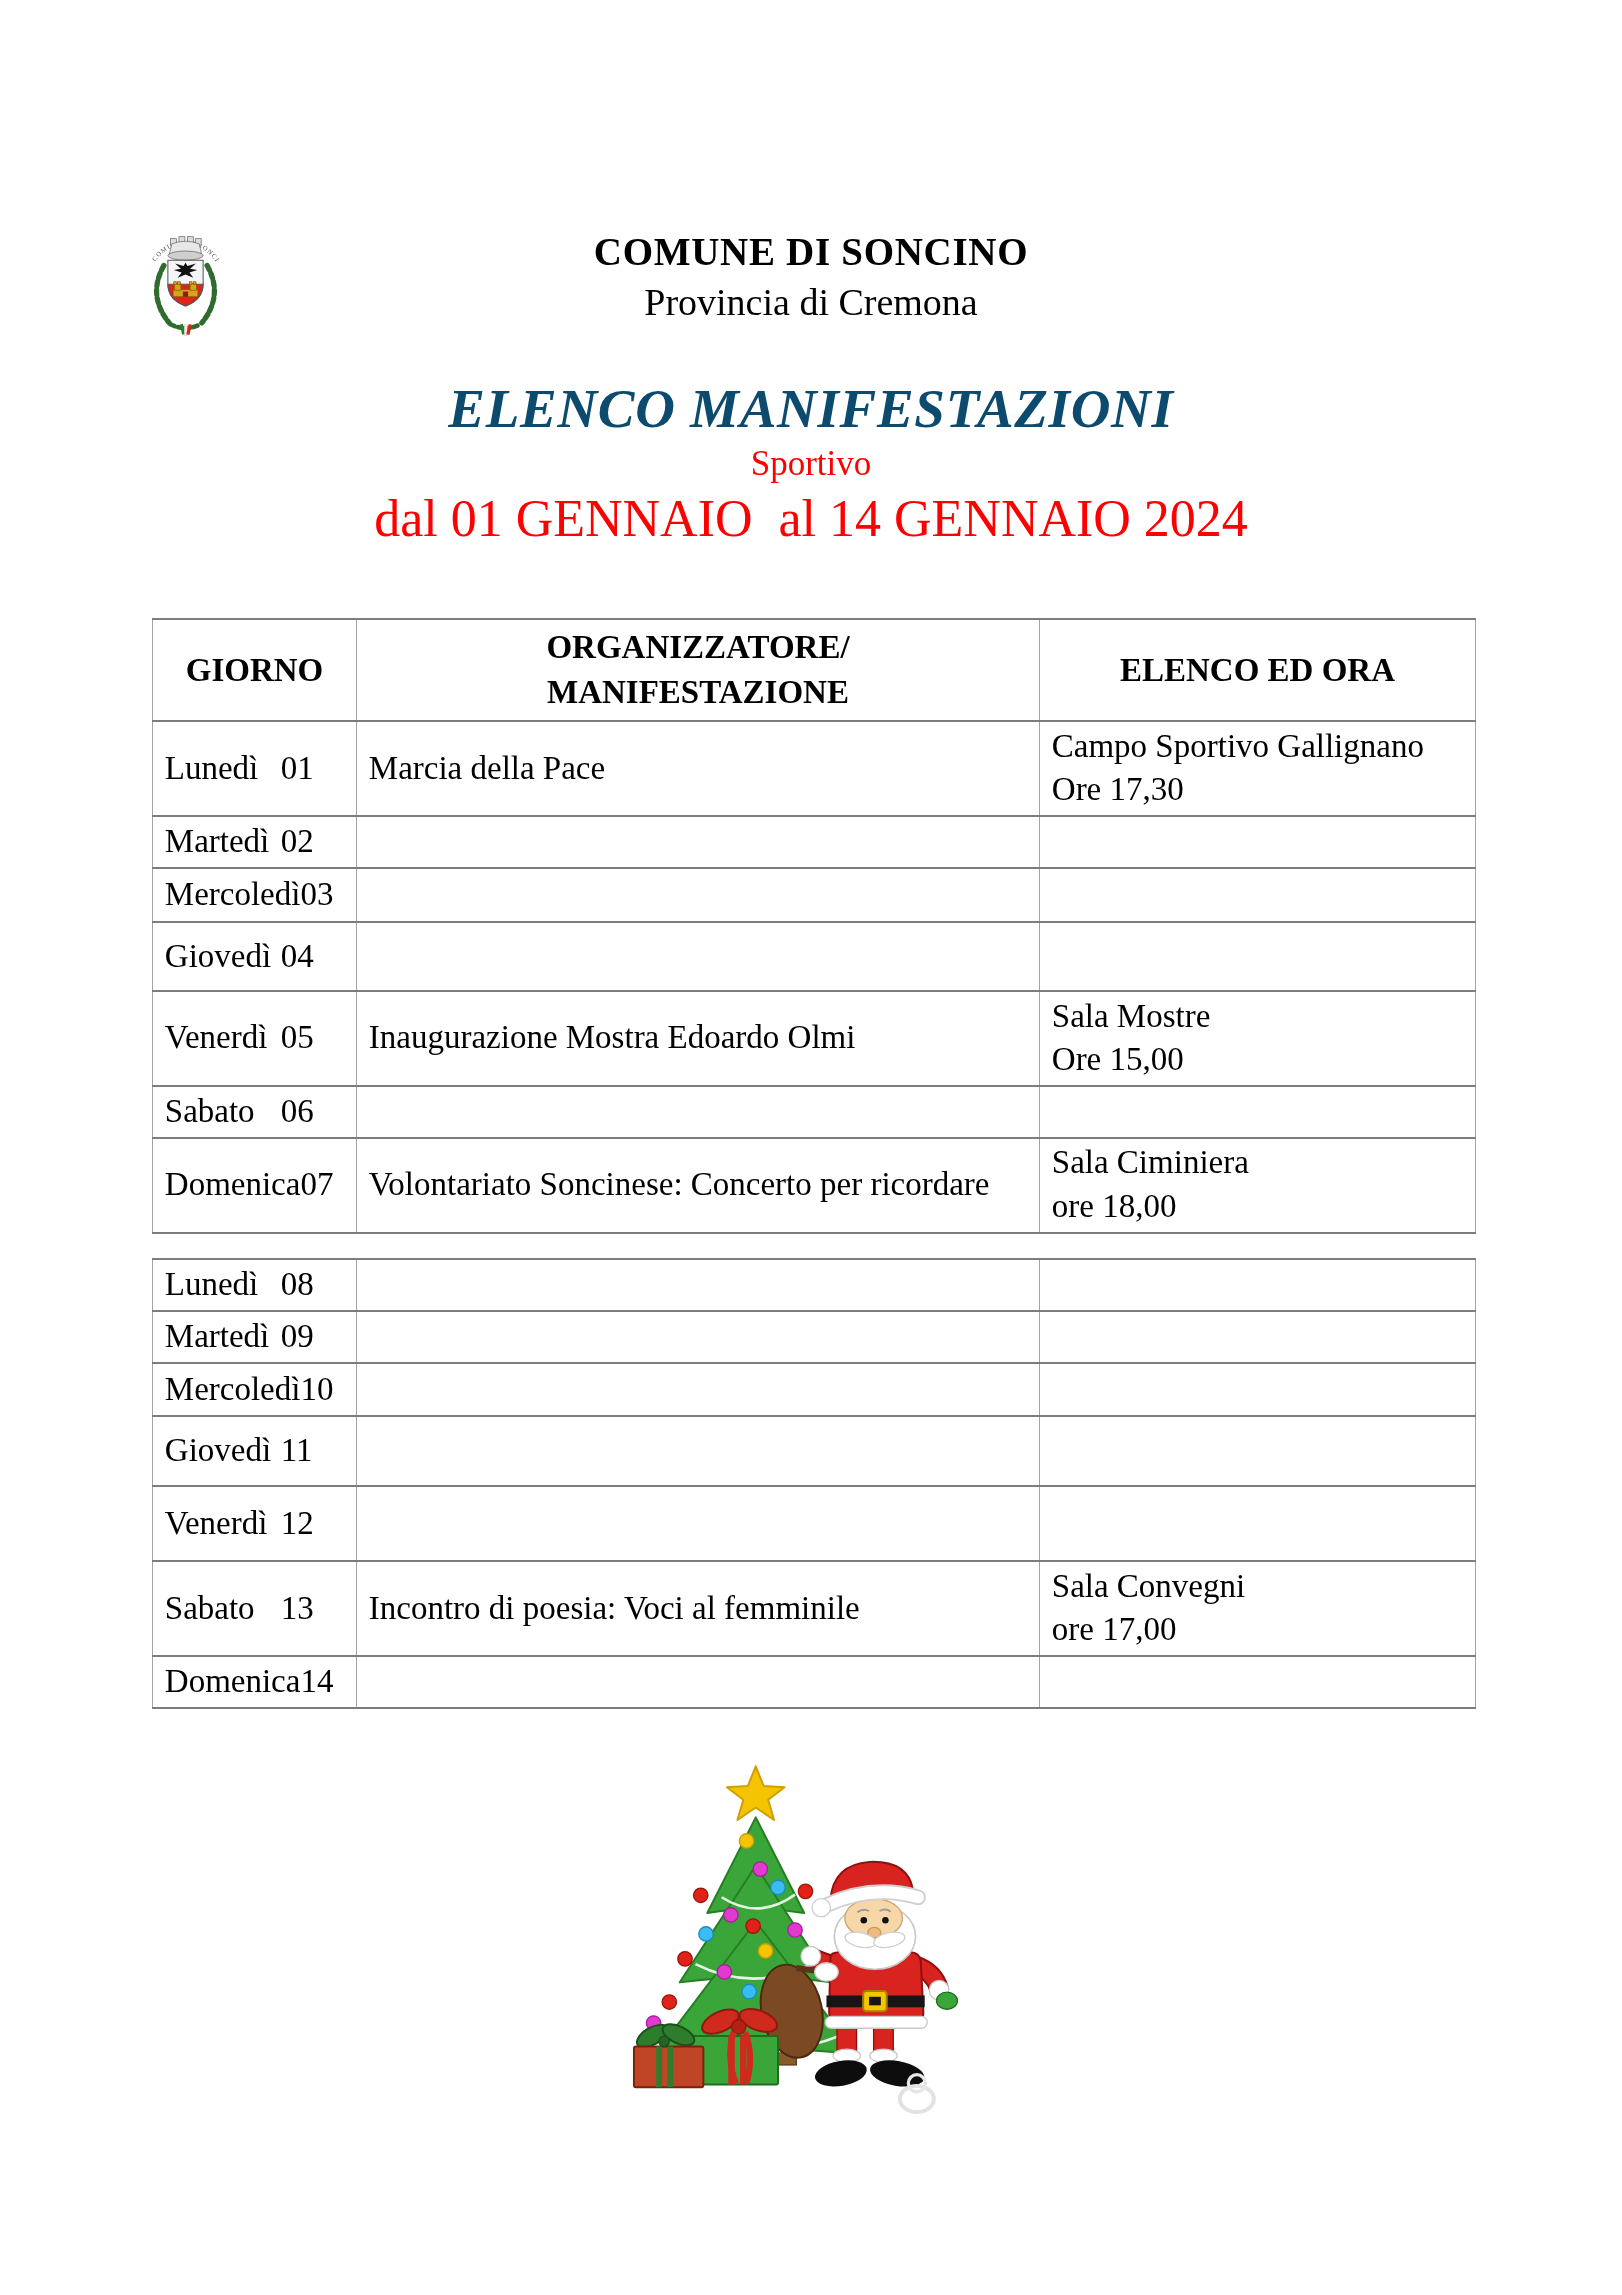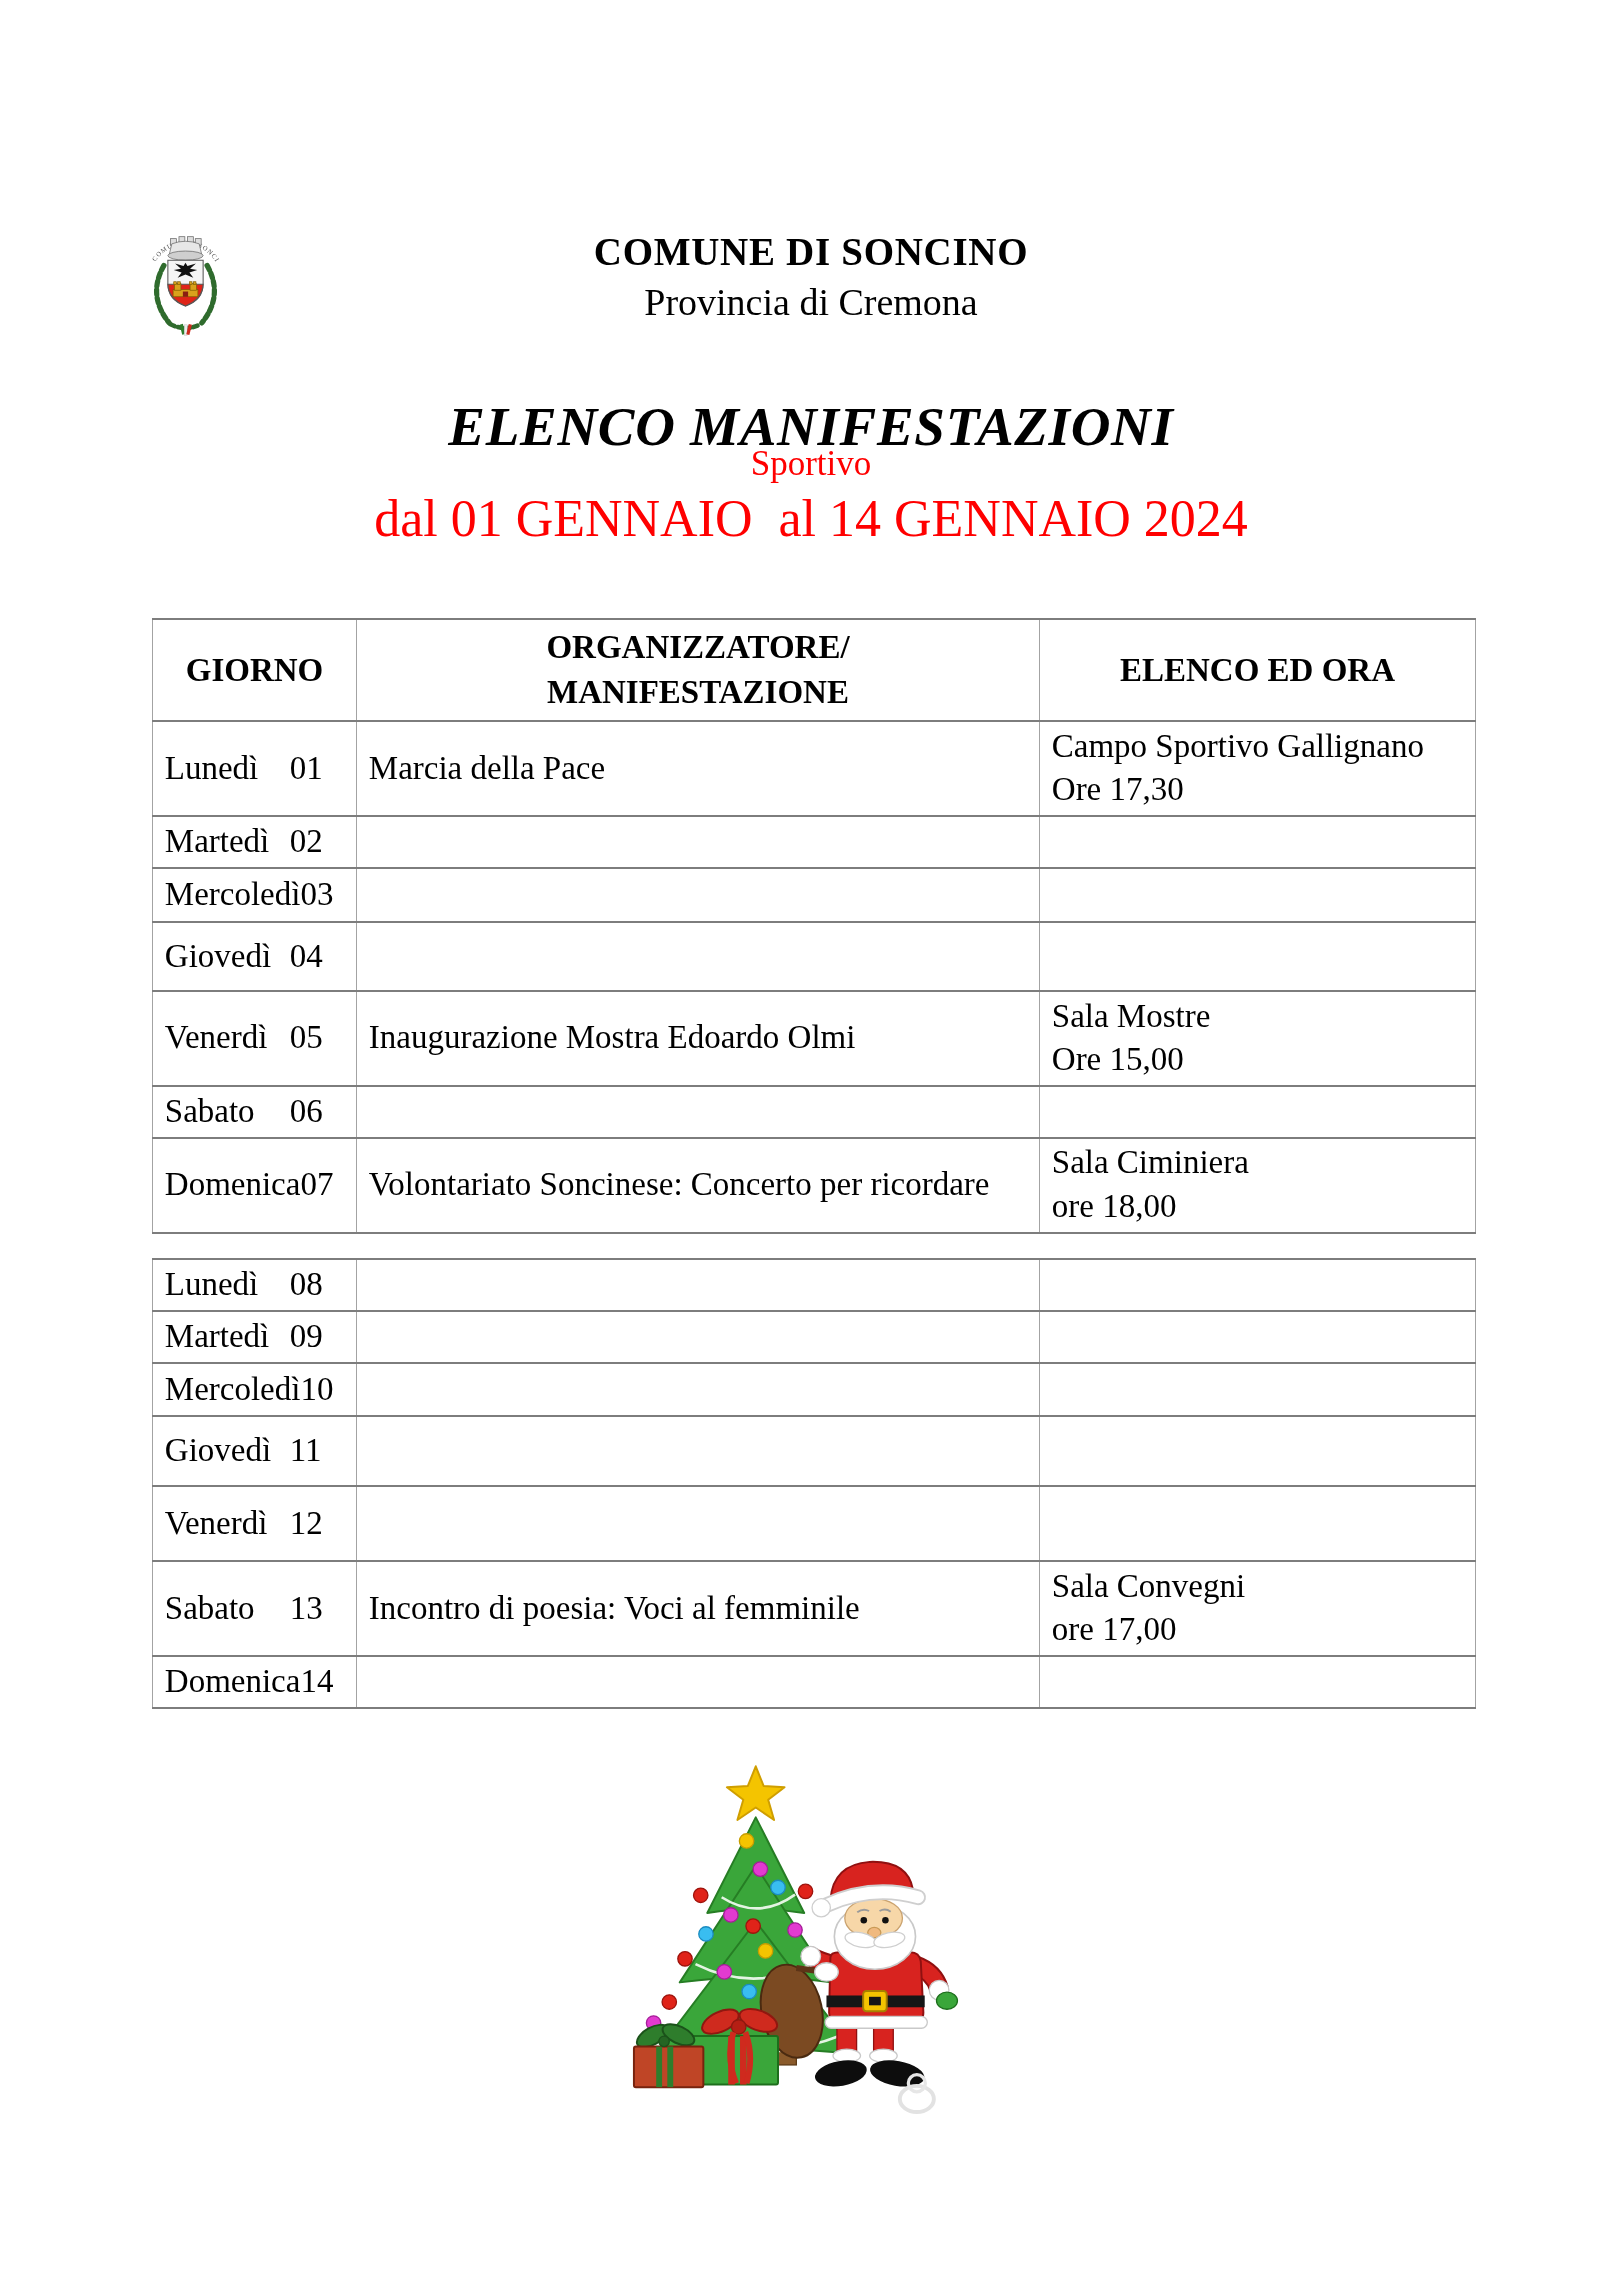--- a/index.html
+++ b/index.html
@@ -9,21 +9,21 @@
     background:#ffffff;
     overflow:hidden;
     font-family:"Liberation Serif","DejaVu Serif",serif;
     color:#000;
   }
   
   .logo{position:absolute;left:139px;top:221px;width:93px;height:128px;}
   .center-line{position:absolute;left:0;width:100%;text-align:center;}
   .org-name{top:229px;font-size:39px;font-weight:bold;letter-spacing:0.7px;}
   .org-sub{top:280px;font-size:38px;}
-  .doc-title{top:377px;font-size:55px;font-weight:bold;font-style:italic;color:#000000;letter-spacing:0.7px;margin-top:18px;}
+  .doc-title{top:377px;font-size:55px;font-weight:bold;font-style:italic;color:#0c4a6e;letter-spacing:0.7px;}
   .doc-subtitle{top:444px;font-size:35px;color:#ff0000;}
   .doc-daterange{top:489px;font-size:52px;color:#ff0000;white-space:pre;}
   
   table.tbl{
     position:absolute;left:152px;width:1323px;
     border-collapse:collapse;table-layout:fixed;
     background:#fff;
     padding-left:18px;
   }
   .tbl1{top:618px;}
@@ -46,21 +46,21 @@
   .tbl1 tbody tr:nth-child(6){height:52px;}
   .tbl1 tbody tr:nth-child(7){height:93px;}
   .tbl2 tbody tr:nth-child(1){height:52px;}
   .tbl2 tbody tr:nth-child(2){height:52px;}
   .tbl2 tbody tr:nth-child(3){height:53px;}
   .tbl2 tbody tr:nth-child(4){height:70px;}
   .tbl2 tbody tr:nth-child(5){height:75px;}
   .tbl2 tbody tr:nth-child(6){height:90px;}
   .tbl2 tbody tr:nth-child(7){height:52px;}
   .daywrap{display:flex;align-items:center;}
-  .daynum{margin-left:auto;margin-right:20px;min-width:37px;}
+  .daynum{margin-left:auto;margin-right:29px;min-width:37px;}
   
   .clipart{position:absolute;left:630px;top:1761px;width:334px;height:357px;}
 </style>
 </head>
 <body>
 
 <div class="page">
 
   <svg class="logo" viewBox="0 0 142 196">
     <defs>

